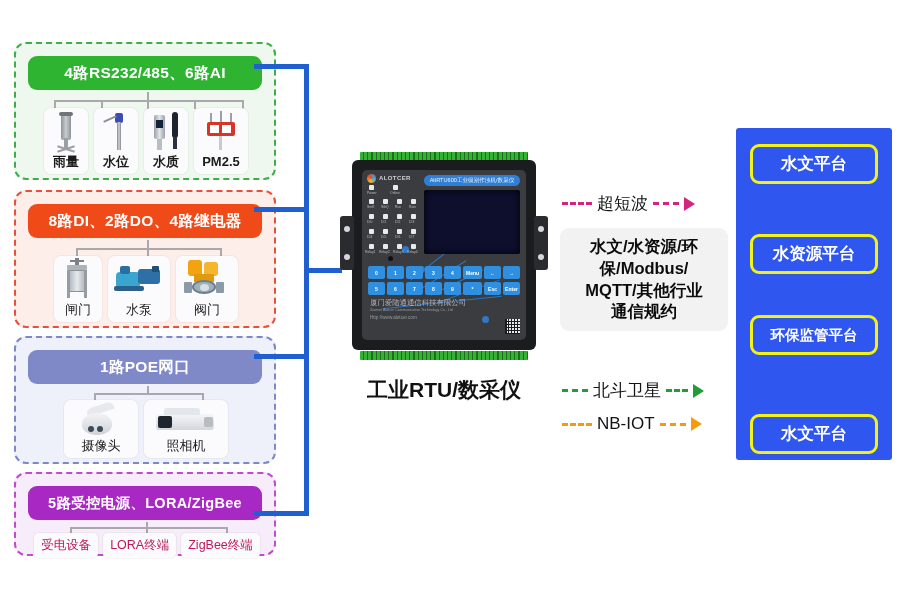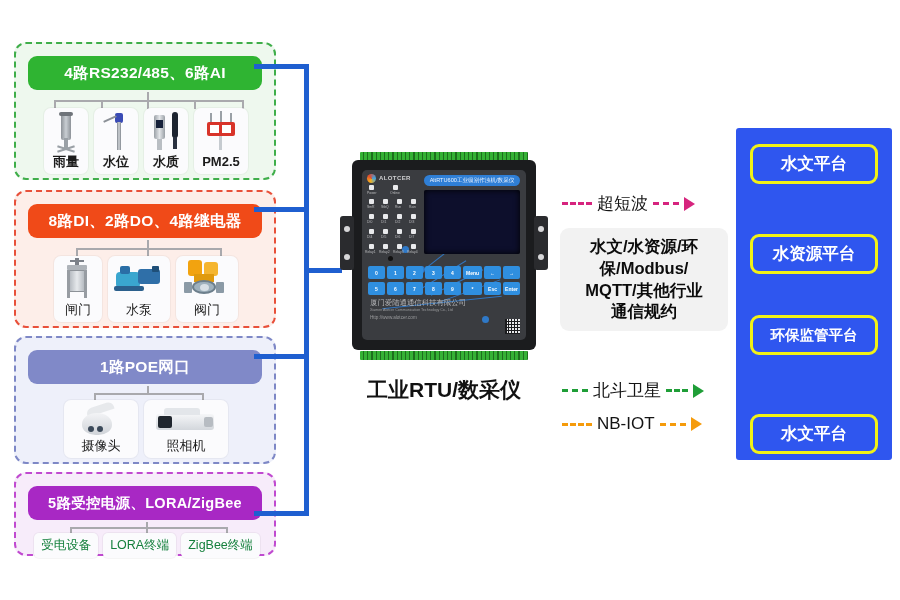--- a/index.html
+++ b/index.html
@@ -23,21 +23,21 @@
   }
   .card{
     background:#fbfbfd;border-radius:7px;display:flex;flex-direction:column;
     align-items:center;justify-content:flex-end;box-sizing:border-box;padding-bottom:3px;
     box-shadow:0 0 0 1px rgba(0,0,0,.035);
   }
   .card .lbl{font-size:13px;color:#1b1b1b;line-height:1.15;padding-bottom:1px;}
   .card .art{flex:1;width:100%;position:relative;}
   .pillrow{position:absolute;left:14px;right:10px;display:flex;gap:5px;justify-content:center;}
   .pill{
-    background:#fbfbfd;border-radius:5px;font-size:12.5px;color:#15803d;
+    background:#fbfbfd;border-radius:5px;font-size:12.5px;color:#be185d;
     padding:4px 7px;white-space:nowrap;box-shadow:0 0 0 1px rgba(0,0,0,.04);
   }
 
   
   .brk{position:absolute;}
   .brk i{position:absolute;background:#a9a9ad;display:block;}
 
   
   .bus{position:absolute;background:#1f5fd0;}
 

